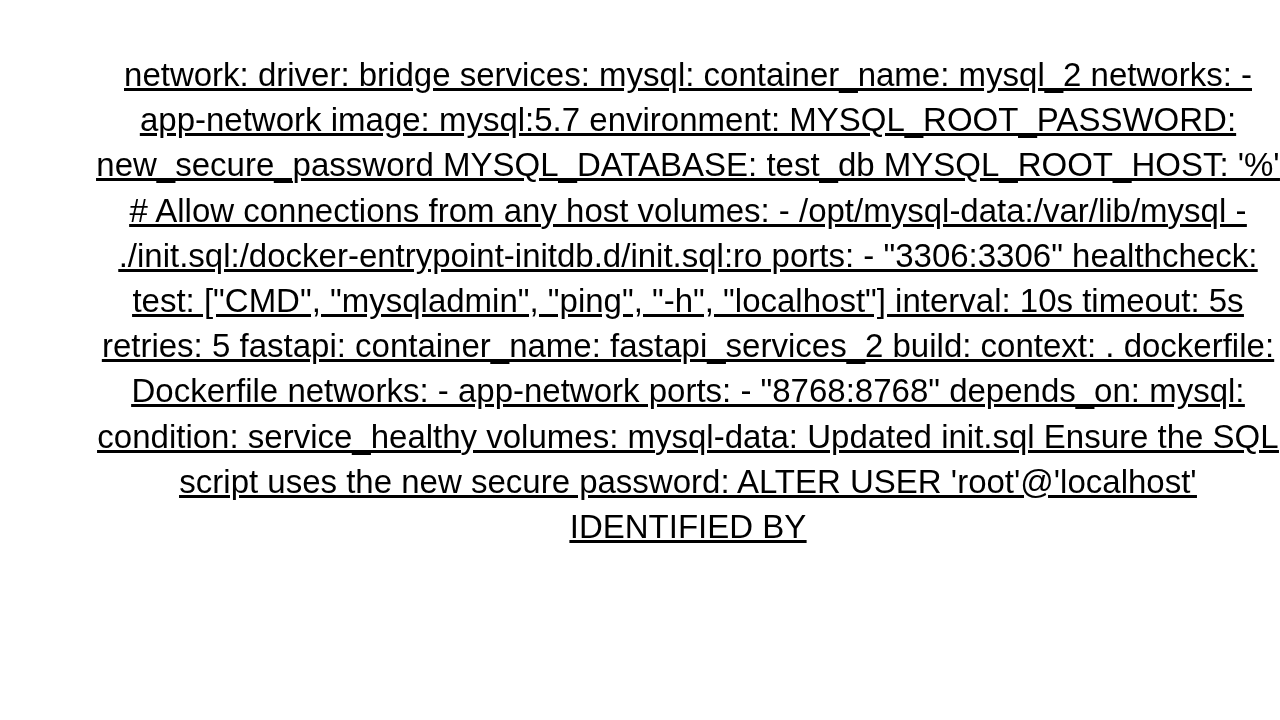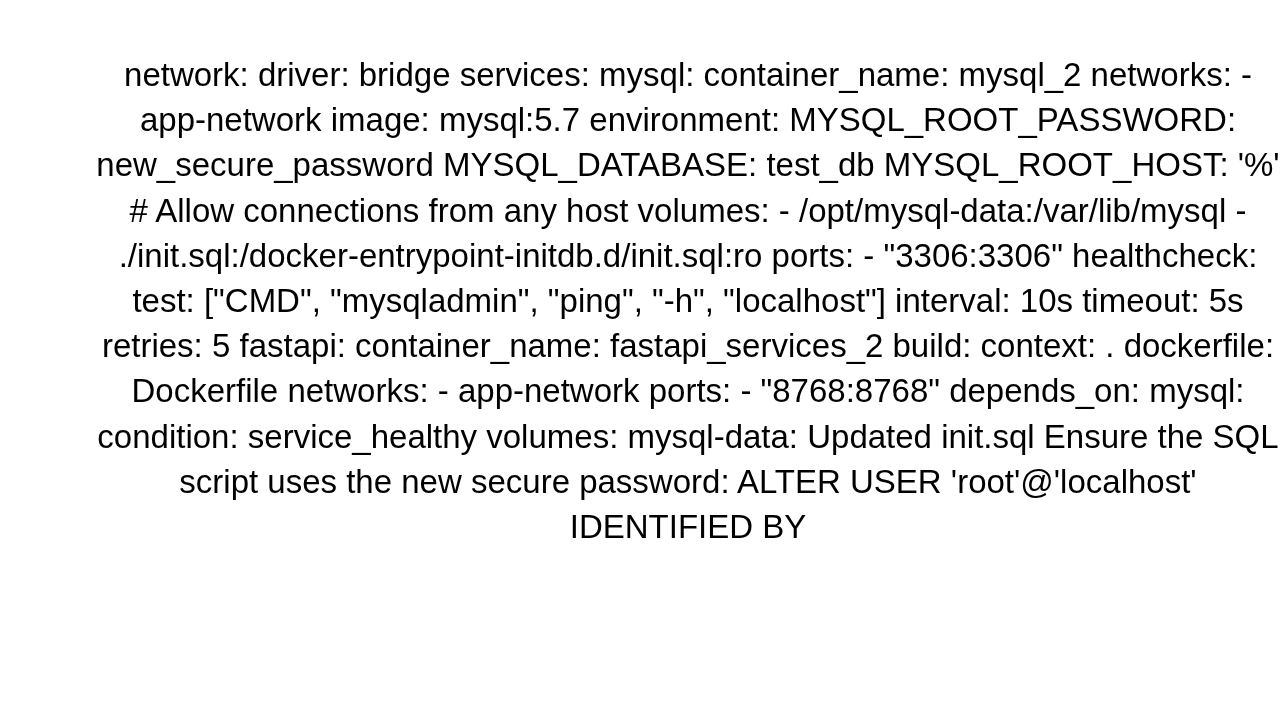--- a/index.html
+++ b/index.html
@@ -1,18 +1,19 @@
 <!DOCTYPE html>
 <html><head>
   <meta charset="utf-8">
   <style>
     * {
       margin: 16px;
       padding: 0;
       box-sizing: border-box;
+      text-decoration: underline;
     }
     body {
       width: 1280px;
       height: 720px;
       background: #ffffff;
       font-family: Arial, Helvetica, sans-serif;
       font-size: 33px;
       line-height: 1.37;
       color: #000000;
       text-align: center;

